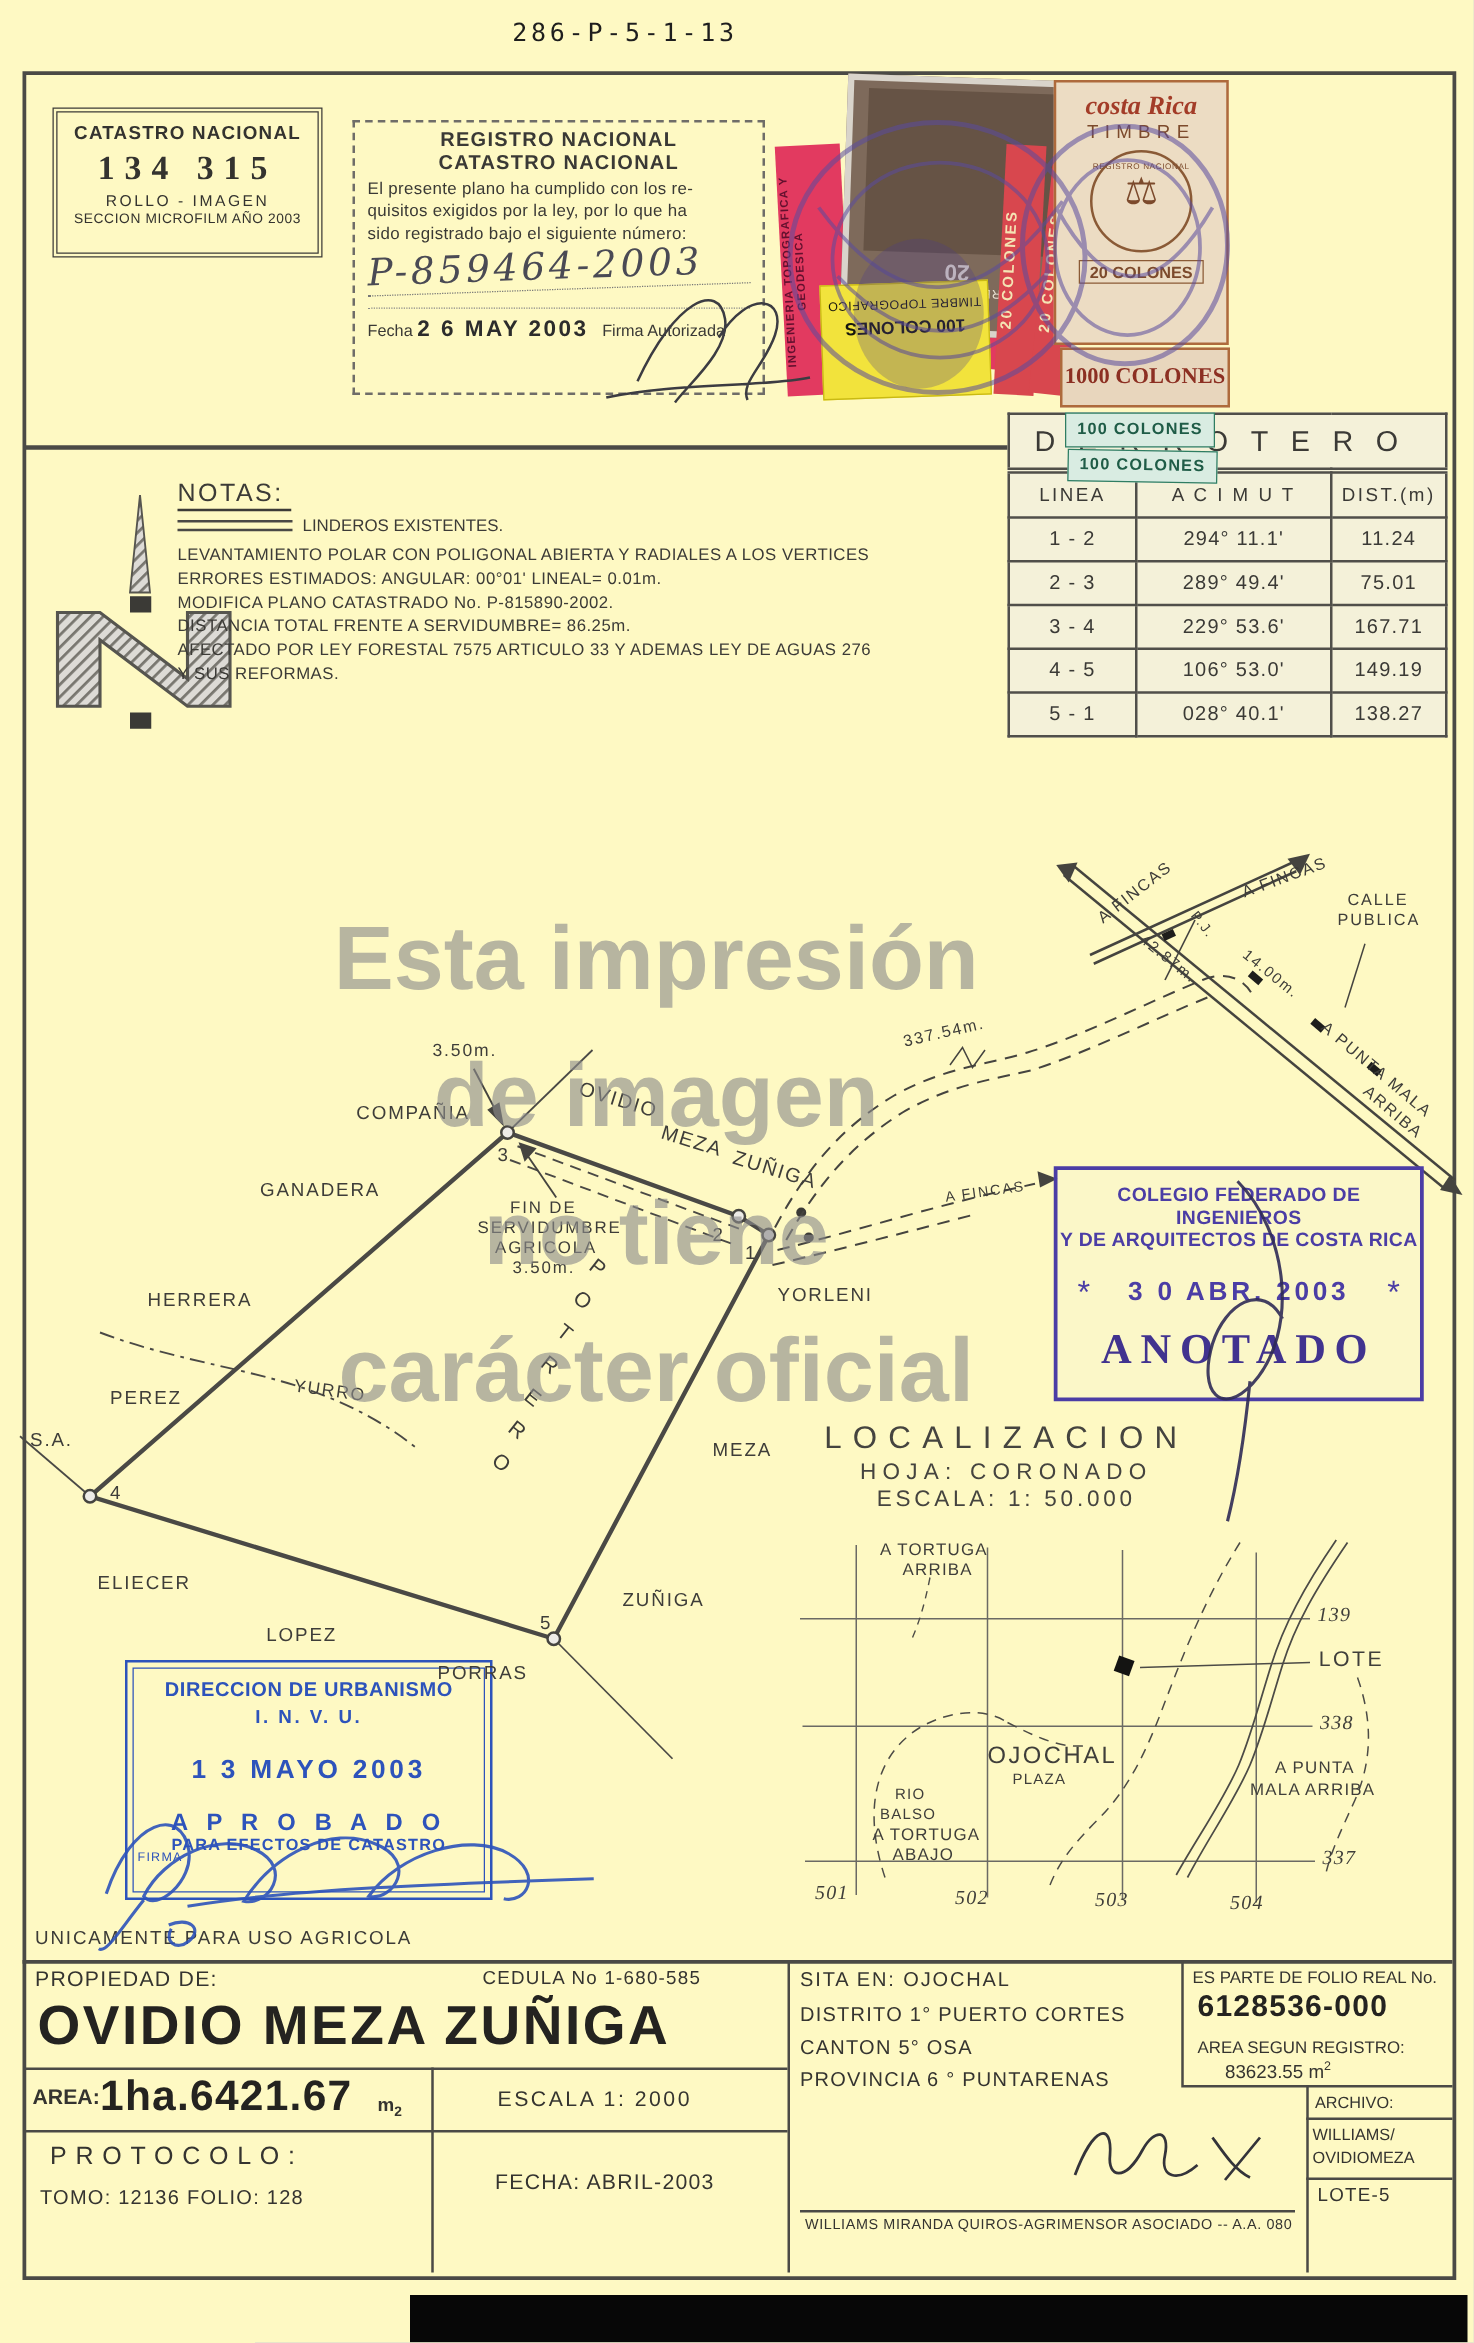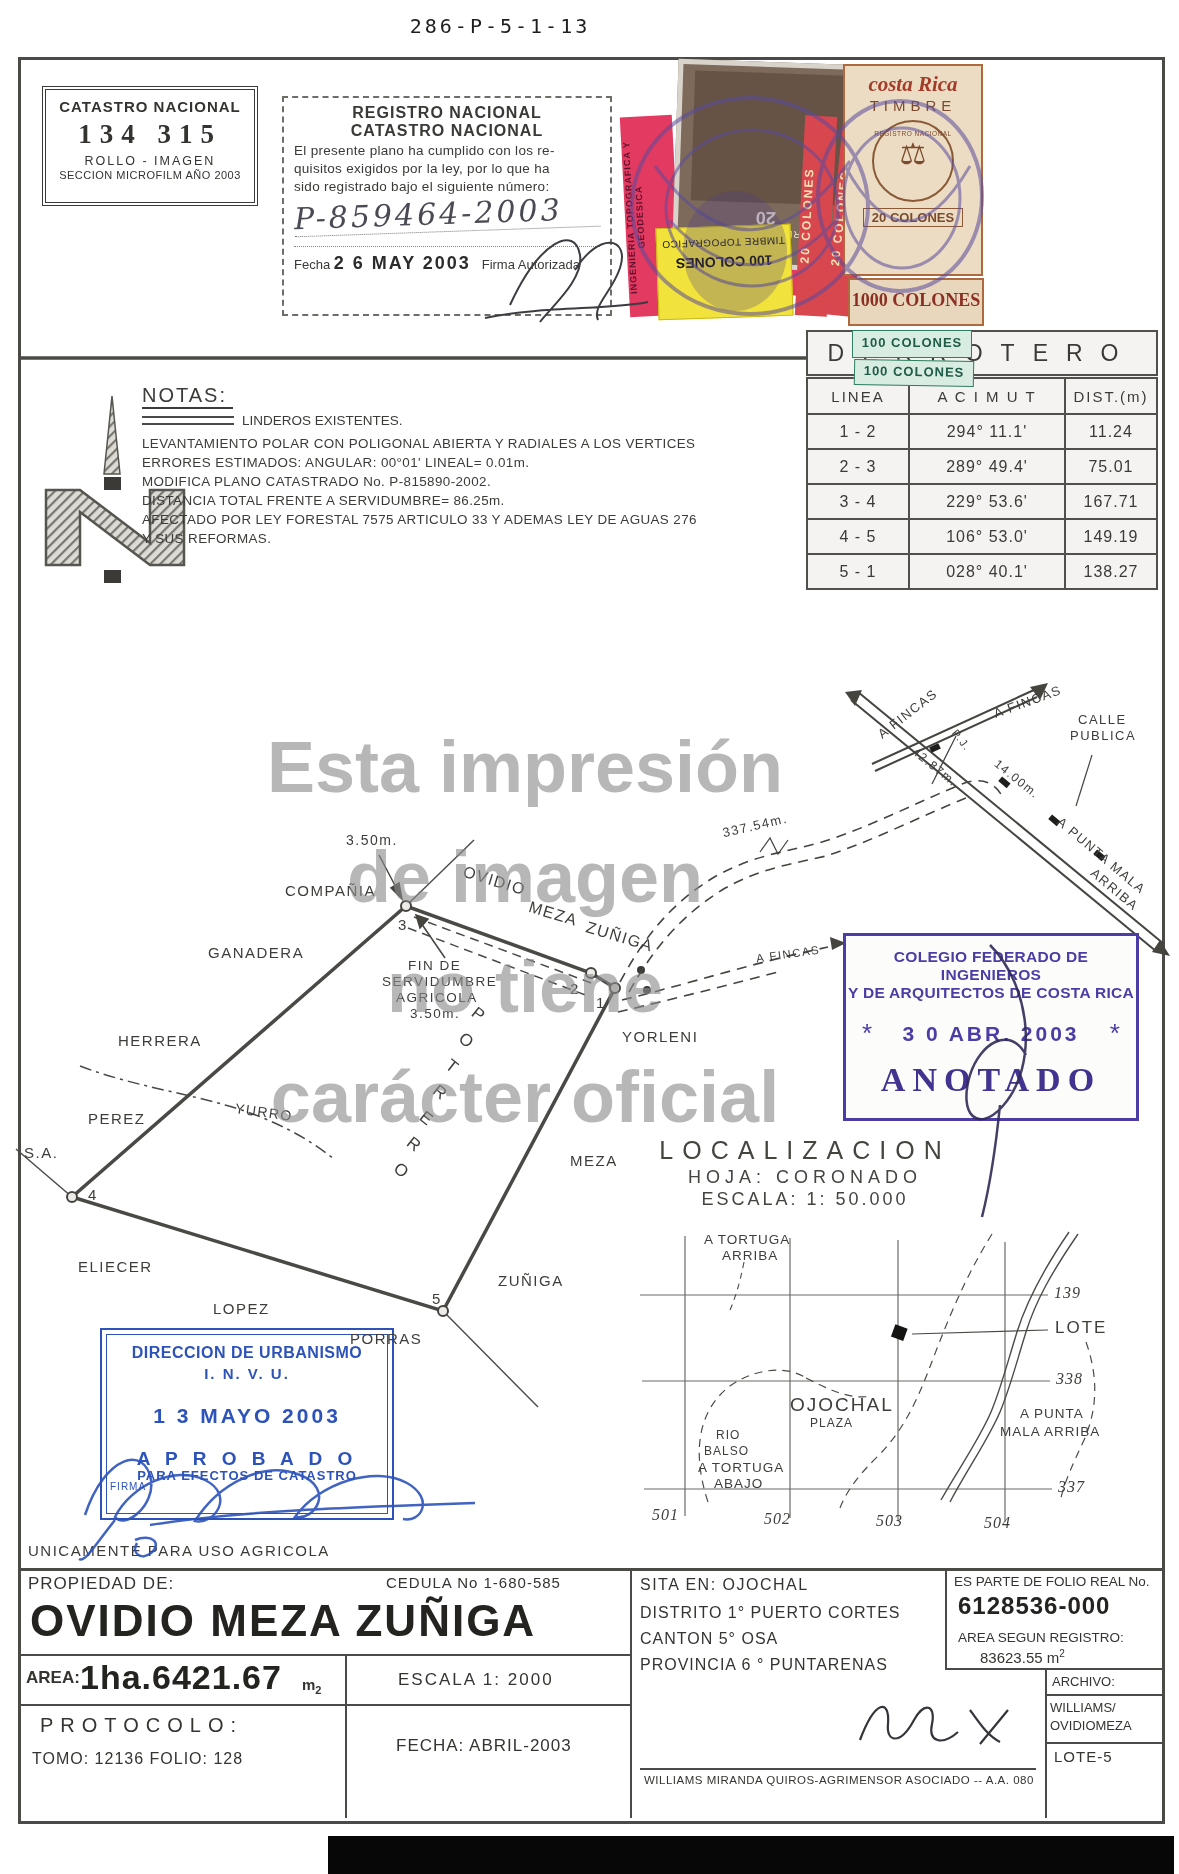--- a/index.html
+++ b/index.html
@@ -1,16 +1,16 @@
 <!DOCTYPE html>
 <html><head>
 <meta charset="utf-8">
 <style>
   html,body{margin:0;padding:0;background:#d8d6d1;}
-  #page{position:relative;width:1179px;height:1874px;background:#ffffff;overflow:hidden;
+  #page{position:relative;width:1179px;height:1874px;background:#fef9c3;overflow:hidden;
         font-family:"Liberation Sans",sans-serif;color:#3d3c38;}
   .abs{position:absolute;}
   .lbl{position:absolute;font-family:"Liberation Sans",sans-serif;font-size:15px;
        letter-spacing:1.5px;color:#3e3d39;white-space:nowrap;z-index:4;}
   #frame{position:absolute;left:18px;top:57px;width:1141px;height:1761px;
          border:3.5px solid #4b4a46;z-index:1;}
   #docnum{position:absolute;left:0;top:14px;width:1000px;text-align:center;
           font-family:"DejaVu Sans Mono",monospace;font-size:20px;letter-spacing:3px;color:#1e1e1e;z-index:5;}
   
   #catastro{position:absolute;left:42px;top:86px;width:208px;height:112px;border:4px double #3c3b38;

